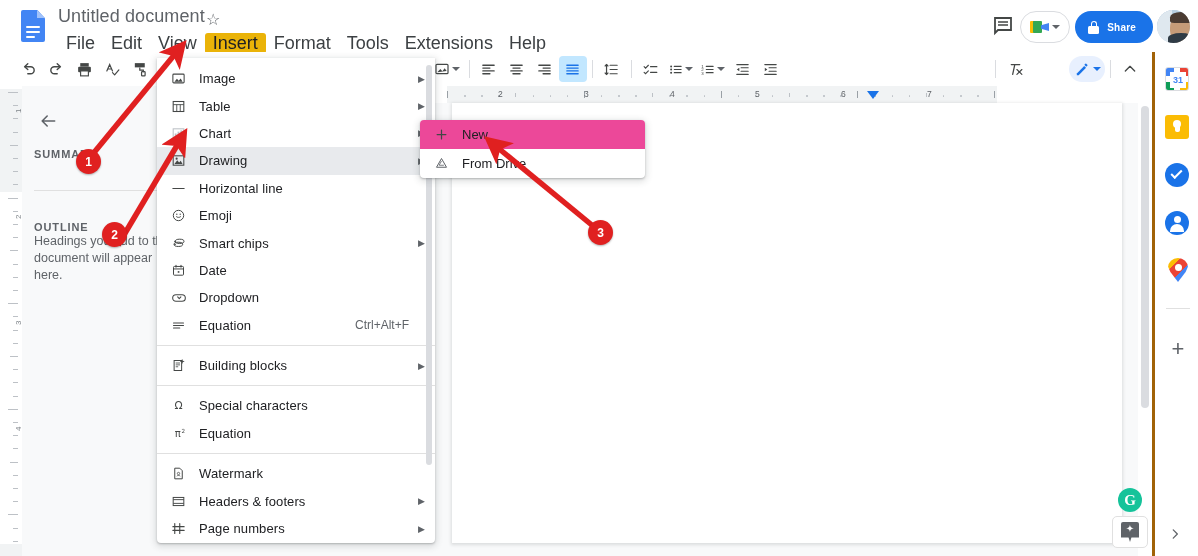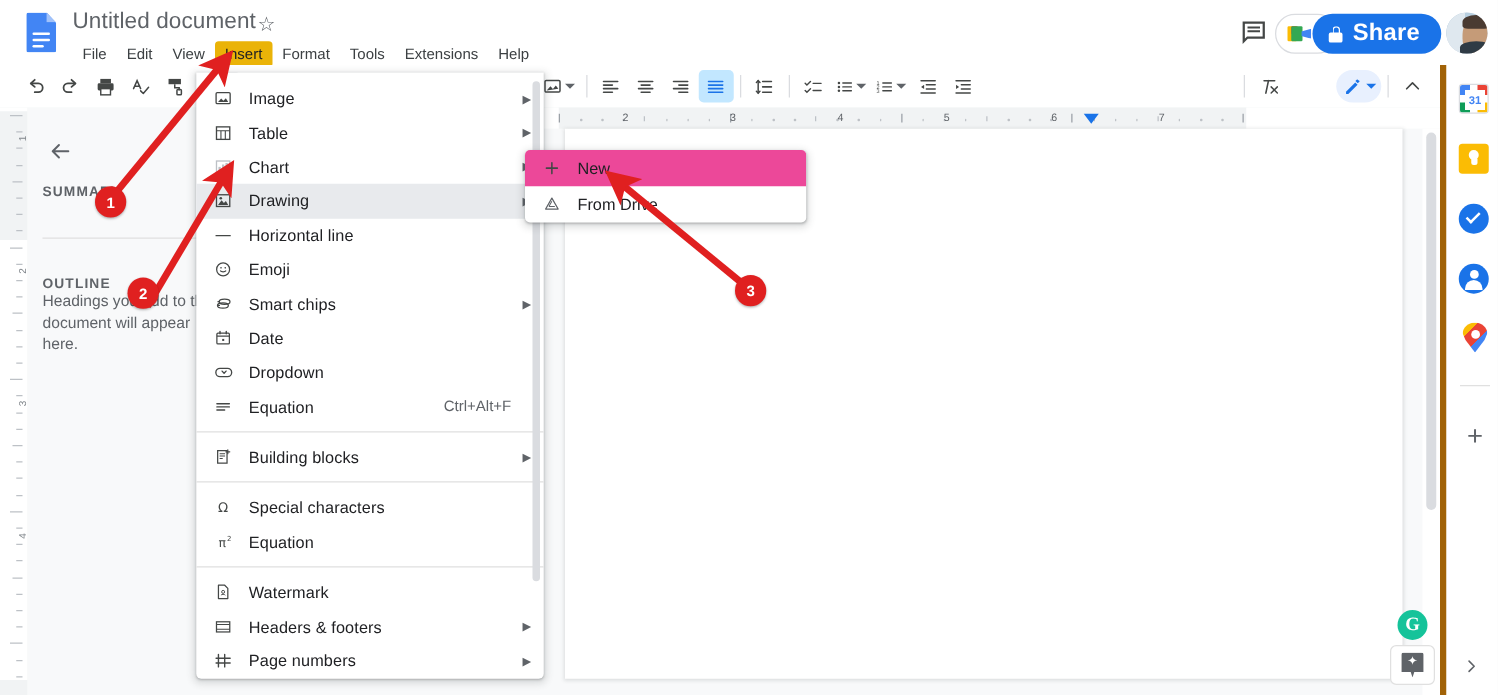--- a/index.html
+++ b/index.html
@@ -25,21 +25,21 @@
     clip-path: polygon(0 0, 100% 100%, 0 100%); }
   .docs-logo .ln { position:absolute; background:#fff; height:2px; border-radius:1px; }
   .docs-logo .l1 { left:11px; top:18px; width:14px; }
   .docs-logo .l2 { left:11px; top:23px; width:14px; }
   .docs-logo .l3 { left:11px; top:28px; width:9px; }
 
   .doctitle { position:absolute; left:58px; top:6px; font-size:18px; color:#5f6368; letter-spacing:.1px; }
   .star { position:absolute; left:206px; top:10px; font-size:16px; color:#5f6368; cursor:pointer; }
 
   .menubar { position:absolute; left:58px; top:33px; height:20px; display:flex; align-items:center; gap:0px; }
-  .menu-item { font-size:12px; color:#3c4043; padding:2px 8px; border-radius:3px; cursor:pointer; line-height:17px; }
+  .menu-item { font-size:18px; color:#3c4043; padding:2px 8px; border-radius:3px; cursor:pointer; line-height:17px; }
   .menu-item.active { background:#eab308; color:#202124; }
 
   .cmt-btn { position:absolute; right:182px; top:14px; width:26px; height:24px; cursor:pointer; }
   .cmt-btn svg { display:block; }
 
   .meet-pill {
     position:absolute; right:128px; top:11px; width:50px; height:32px;
     border:1px solid #dadce0; border-radius:16px; background:#fff;
     display:flex; align-items:center; justify-content:center; gap:3px; cursor:pointer;
   }
@@ -47,21 +47,21 @@
   .meet-ic .b1 { position:absolute; left:0; top:2px; width:7px; height:12px; background:#fbbc04; border-radius:1px 0 0 1px;}
   .meet-ic .b2 { position:absolute; left:3px; top:2px; width:9px; height:12px; background:#34a853; border-radius:1px;}
   .meet-ic .b3 { position:absolute; left:3px; top:2px; width:5px; height:6px; background:#ea4335; border-radius:1px 0 0 0;}
   .meet-ic .b4 { position:absolute; left:11px; top:4px; width:8px; height:8px; background:#4285f4;
      clip-path: polygon(0 28%, 100% 0, 100% 100%, 0 72%); }
   .caret-dn { width:0;height:0;border-left:4px solid transparent;border-right:4px solid transparent;border-top:4px solid #5f6368; }
 
   .share-btn {
     position:absolute; right:45px; top:11px; height:32px; padding:0 17px 0 13px;
     background:#1a73e8; color:#fff; border:none; border-radius:16px;
-    display:flex; align-items:center; gap:8px; font-size:19px; font-weight:600;
+    display:flex; align-items:center; gap:8px; font-size:10px; font-weight:600;
     font-family:"Liberation Sans",sans-serif; cursor:pointer; letter-spacing:.2px;
   }
   .lock-ic { width:11px; height:13px; position:relative; }
   .lock-ic .body { position:absolute; left:0; bottom:0; width:11px; height:8px; background:#fff; border-radius:1.5px; }
   .lock-ic .sh { position:absolute; left:2.5px; top:0; width:6px; height:6px; border:1.6px solid #fff; border-bottom:none; border-radius:3px 3px 0 0; }
 
   .avatar { position:absolute; right:8px; top:10px; width:33px; height:33px; border-radius:50%;
     overflow:hidden; background:#c9d4e2; cursor:pointer; }
   .avatar .sky { position:absolute; left:0; top:0; width:33px; height:19px; background:#b7cfe0; }
   .avatar .wall { position:absolute; left:0; top:0; width:15px; height:33px; background:#dfe8ef; }
@@ -111,21 +111,21 @@
   .ol-back { position:absolute; left:12px; top:21px; width:28px; height:28px; display:flex; align-items:center; justify-content:center; cursor:pointer; color:#5f6368;}
   .ol-head { position:absolute; left:12px; font-size:11px; font-weight:700; letter-spacing:.9px; color:#5f6368; }
   .ol-div { position:absolute; left:12px; width:160px; height:1px; background:#e0e0e0; }
   .ol-text { position:absolute; left:12px; width:140px; font-size:12.5px; line-height:17px; color:#5f6368; }
 
   
   .vscroll { position:absolute; right:0; top:17px; width:14px; height:453px; background:#fff; }
   .vscroll .thumb { position:absolute; left:3px; top:3px; width:8px; height:302px; background:#dadce0; border-radius:4px; }
 
   
-  .rail { position:absolute; right:0; top:52px; width:46px; height:504px; background:#fff; border-left:5px solid #a16207; }
+  .rail { position:absolute; right:0; top:52px; width:46px; height:504px; background:#fff; border-left:3px solid #a16207; }
   .rail-ic { position:absolute; left:10px; width:26px; height:26px; cursor:pointer; }
   .rail-div { position:absolute; left:11px; width:24px; height:1px; background:#e0e0e0; }
   .rail-plus { position:absolute; left:10px; width:26px; height:26px; display:flex;align-items:center;justify-content:center;
      font-size:22px; color:#5f6368; cursor:pointer; }
   .rail-chev { position:absolute; left:13px; bottom:12px; font-size:15px; color:#5f6368; cursor:pointer; }
 
   
   .ic-cal { position:relative; width:24px;height:24px; border-radius:3px; overflow:hidden; background:#fff; border:1px solid #dadce0;}
   .ic-cal .tl { position:absolute; left:0;top:0;width:8px;height:8px;background:#4285f4;}
   .ic-cal .tr { position:absolute; right:0;top:0;width:8px;height:8px;background:#ea4335;}

